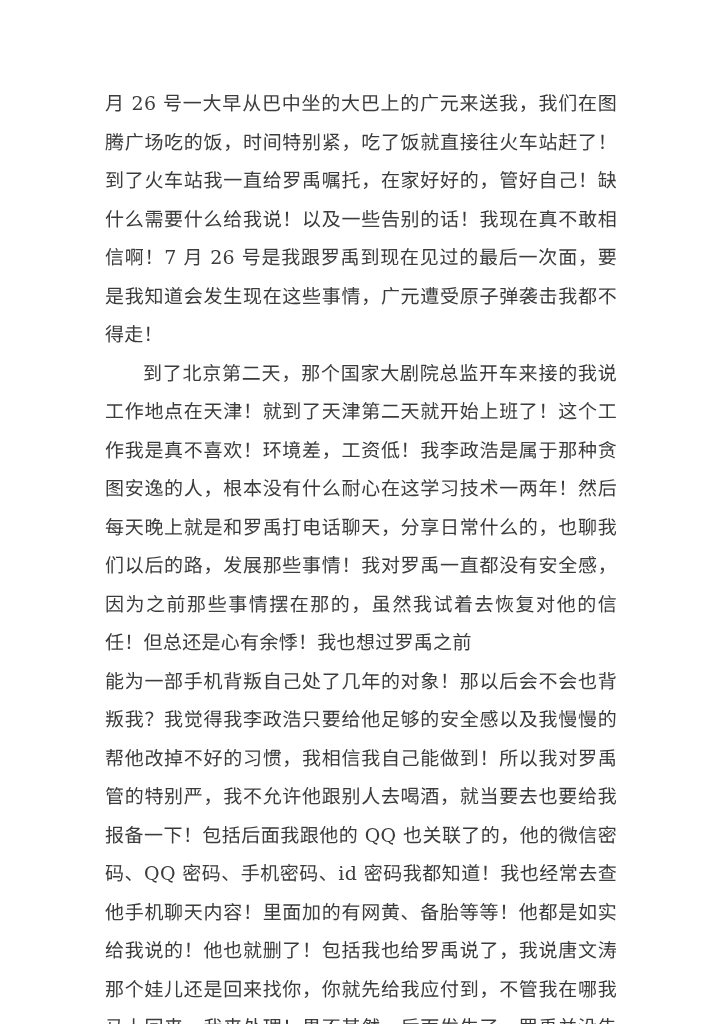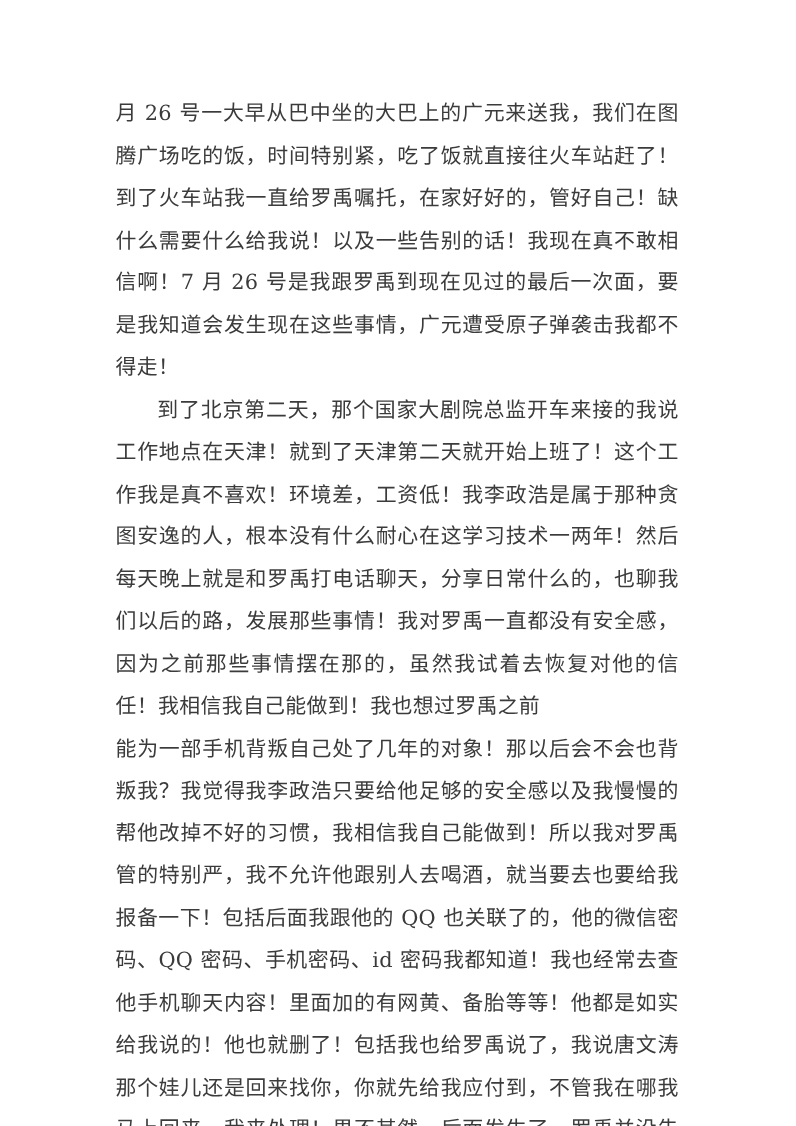--- a/index.html
+++ b/index.html
@@ -31,15 +31,15 @@
   }
   .paragraph.indented {
     text-indent: 2em;
   }
 </style>
 </head>
 <body>
 
 <div class="page">
   <p class="paragraph">月 26 号一大早从巴中坐的大巴上的广元来送我，我们在图腾广场吃的饭，时间特别紧，吃了饭就直接往火车站赶了！到了火车站我一直给罗禹嘱托，在家好好的，管好自己！缺什么需要什么给我说！以及一些告别的话！我现在真不敢相信啊！7 月 26 号是我跟罗禹到现在见过的最后一次面，要是我知道会发生现在这些事情，广元遭受原子弹袭击我都不得走！</p>
-  <p class="paragraph indented">到了北京第二天，那个国家大剧院总监开车来接的我说工作地点在天津！就到了天津第二天就开始上班了！这个工作我是真不喜欢！环境差，工资低！我李政浩是属于那种贪图安逸的人，根本没有什么耐心在这学习技术一两年！然后每天晚上就是和罗禹打电话聊天，分享日常什么的，也聊我们以后的路，发展那些事情！我对罗禹一直都没有安全感，因为之前那些事情摆在那的，虽然我试着去恢复对他的信任！我相信我自己能做到！我也想过罗禹之前</p>
+  <p class="paragraph indented">到了北京第二天，那个国家大剧院总监开车来接的我说工作地点在天津！就到了天津第二天就开始上班了！这个工作我是真不喜欢！环境差，工资低！我李政浩是属于那种贪图安逸的人，根本没有什么耐心在这学习技术一两年！然后每天晚上就是和罗禹打电话聊天，分享日常什么的，也聊我们以后的路，发展那些事情！我对罗禹一直都没有安全感，因为之前那些事情摆在那的，虽然我试着去恢复对他的信任！但总还是心有余悸！我也想过罗禹之前</p>
   <p class="paragraph">能为一部手机背叛自己处了几年的对象！那以后会不会也背叛我？我觉得我李政浩只要给他足够的安全感以及我慢慢的帮他改掉不好的习惯，我相信我自己能做到！所以我对罗禹管的特别严，我不允许他跟别人去喝酒，就当要去也要给我报备一下！包括后面我跟他的 QQ 也关联了的，他的微信密码、QQ 密码、手机密码、id 密码我都知道！我也经常去查他手机聊天内容！里面加的有网黄、备胎等等！他都是如实给我说的！他也就删了！包括我也给罗禹说了，我说唐文涛那个娃儿还是回来找你，你就先给我应付到，不管我在哪我马上回来，我来处理！果不其然，后面发生了，罗禹并没告诉我！而是选择妥协唐</p>
 </div>
 
 </body></html>

